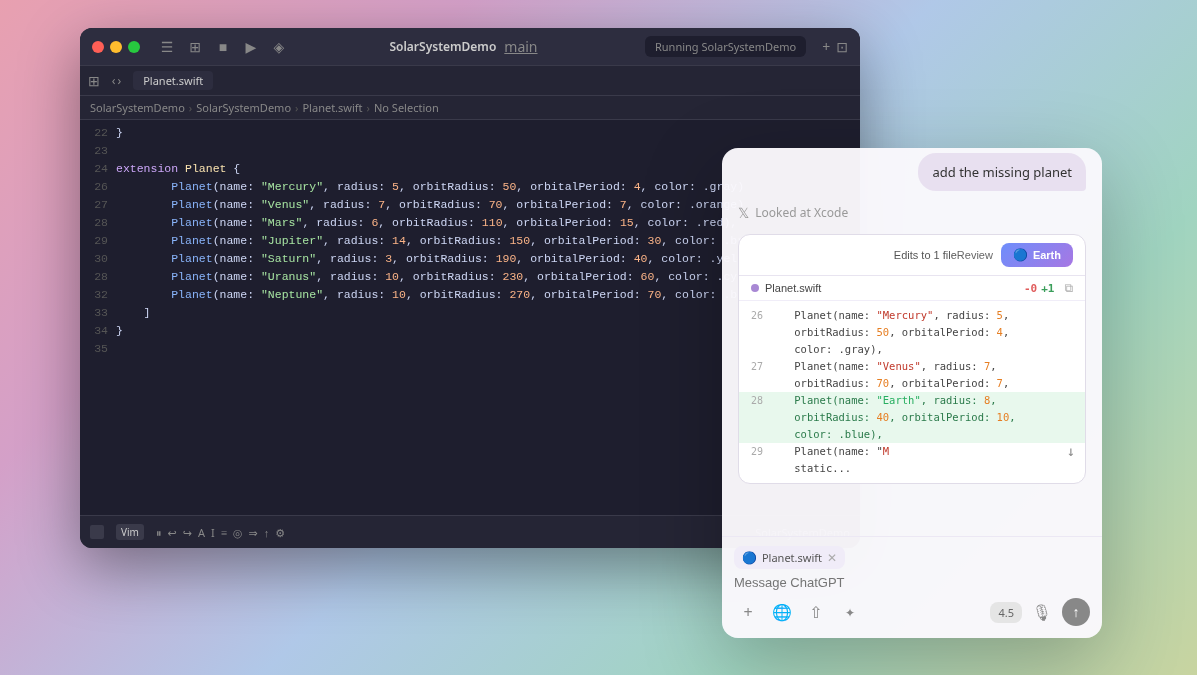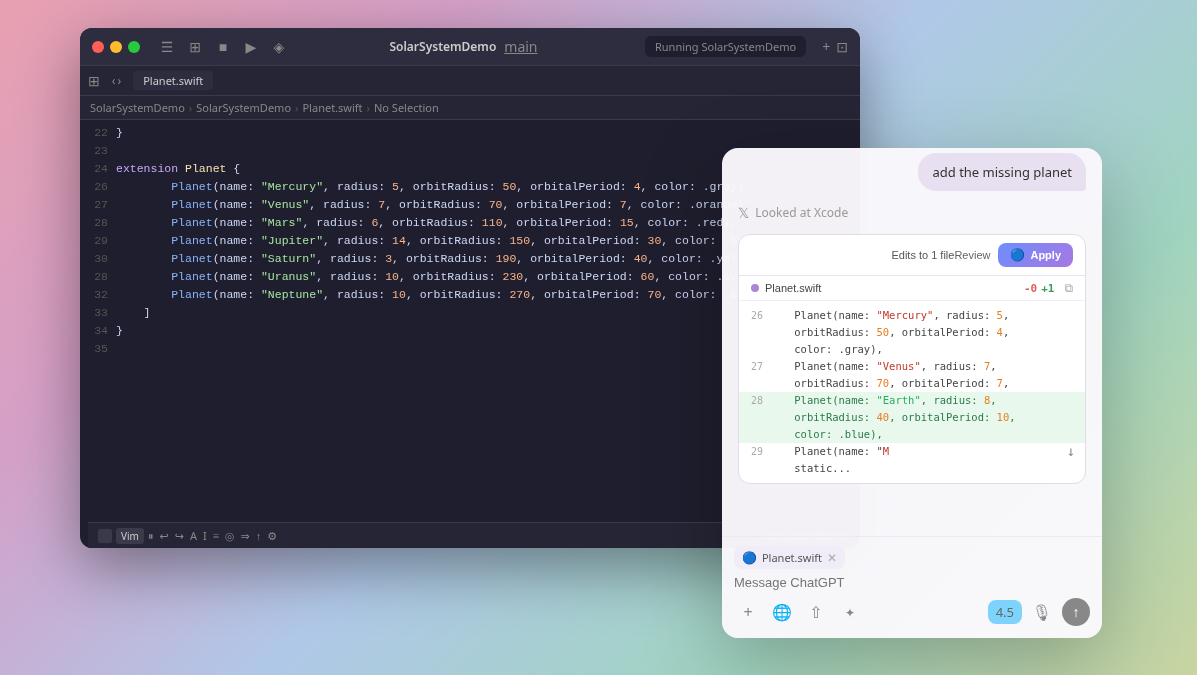--- a/index.html
+++ b/index.html
@@ -185,30 +185,30 @@
     .kw { color: #cba6f7; }
     .fn { color: #89b4fa; }
     .str { color: #a6e3a1; }
     .num { color: #fab387; }
     .type { color: #f9e2af; }
     .prop { color: #89dceb; }
     .punc { color: #cdd6f4; }
 
     
     .status-bar {
-      height: 26px;
+      height: 33px;
       background: #252535;
       display: flex;
       align-items: center;
       padding: 0 10px;
-      gap: 4px;
+      gap: 12px;
       border-top: 1px solid #3a3a4a;
       position: absolute;
       bottom: 0;
-      left: 8px;
+      left: 0;
       right: 0;
     }
     .status-item {
       color: #888;
       font-size: 11px;
       display: flex;
       align-items: center;
       gap: 4px;
     }
     .vim-badge {
@@ -443,24 +443,24 @@
       height: 28px;
       display: flex;
       align-items: center;
       justify-content: center;
       color: #888;
       font-size: 16px;
       cursor: pointer;
       border-radius: 6px;
     }
     .model-badge {
-      background: #7dd3fc;
+      background: #e5e5e5;
       border-radius: 8px;
       padding: 3px 8px;
-      font-size: 13px;
+      font-size: 11px;
       color: #666;
       margin-left: auto;
     }
     .send-btn {
       width: 28px;
       height: 28px;
       background: #888;
       border-radius: 50%;
       display: flex;
       align-items: center;
@@ -627,21 +627,21 @@
       <span>Looked at Xcode</span>
     </div>
 
     <div class="diff-card">
       <div class="diff-header">
         <span class="diff-header-left">Edits to 1 file</span>
         <div class="diff-header-right">
           <button class="review-btn">Review</button>
           <button class="apply-btn">
             <span class="apply-icon">🔵</span>
-            <span>Apply</span>
+            <span>Earth</span>
           </button>
         </div>
       </div>
       <div class="diff-file-row">
         <div class="diff-file-dot"></div>
         <span class="diff-file-name">Planet.swift</span>
         <div class="diff-stats">
           <span class="diff-stat-minus">-0</span>
           <span class="diff-stat-plus">+1</span>
         </div>

